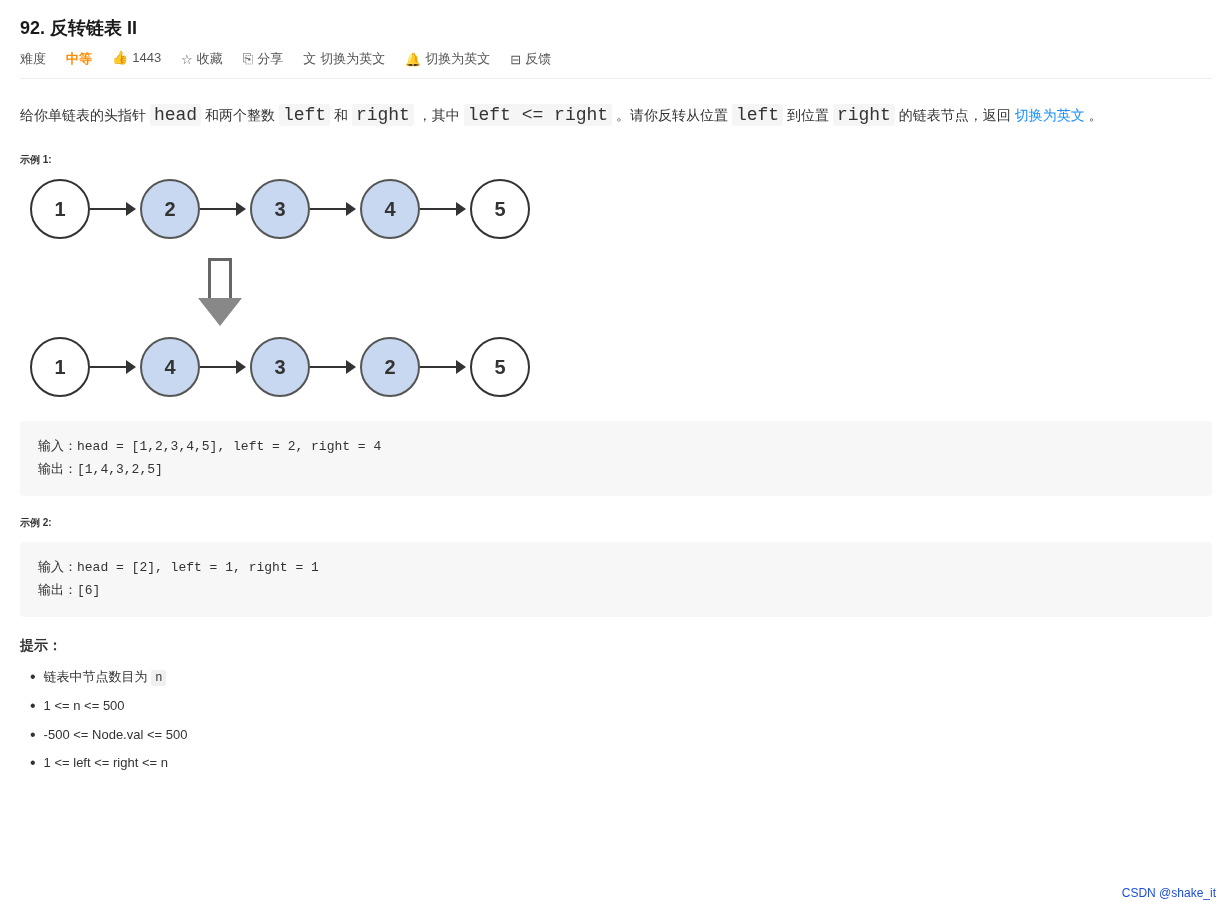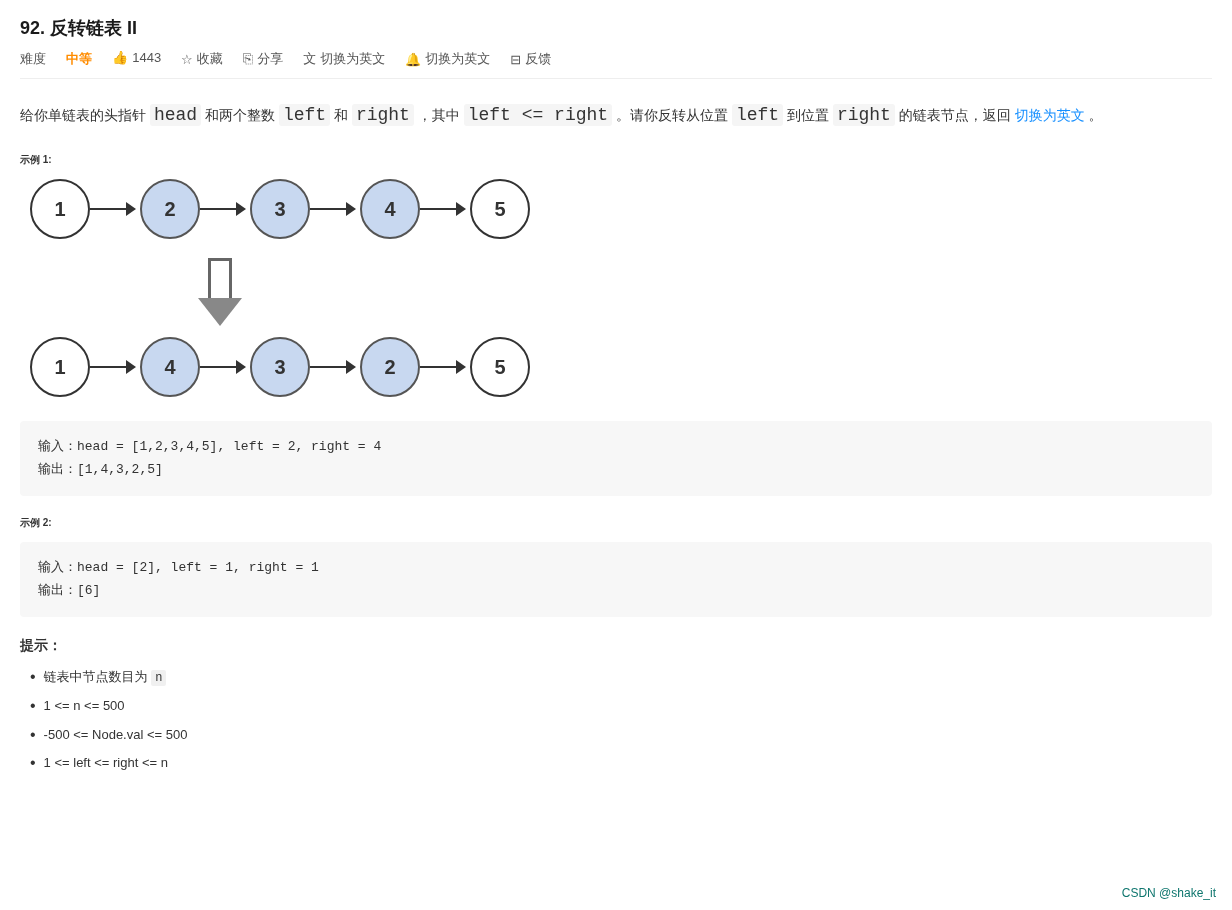--- a/index.html
+++ b/index.html
@@ -175,21 +175,21 @@
       font-size: 12px;
       background: #f0f0f0;
       padding: 1px 4px;
       border-radius: 2px;
     }
     .watermark {
       position: fixed;
       bottom: 10px;
       right: 16px;
       font-size: 12px;
-      color: #0f766e;
+      color: #1d4ed8;
     }
     .section-gap { margin-bottom: 20px; }
   </style>
 </head>
 <body>
 
 <div class="page-title">92. 反转链表 II</div>
 
 <div class="toolbar">
   <span class="difficulty-label">难度</span>

